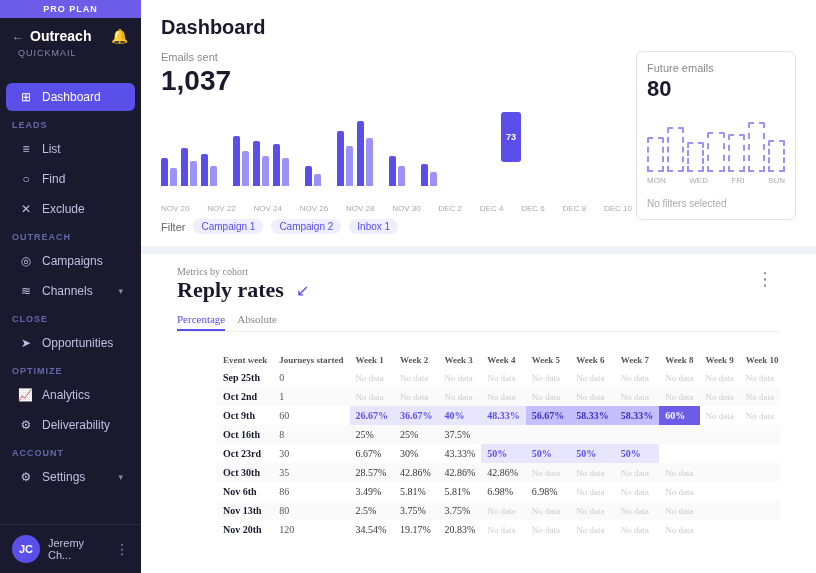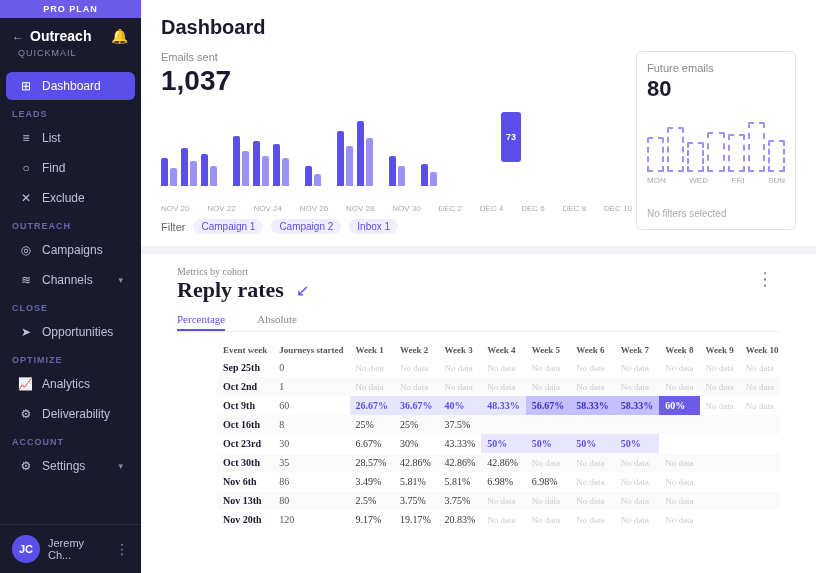--- a/index.html
+++ b/index.html
@@ -44,21 +44,21 @@
       font-size: 14px;
       font-weight: 700;
       color: #fff;
     }
     .brand-sub {
       font-size: 9px;
       color: #8888aa;
       letter-spacing: 1px;
       text-transform: uppercase;
       padding-left: 18px;
-      padding-bottom: 13px;
+      padding-bottom: 24px;
     }
     .bell-icon { color: #a0a0c0; font-size: 14px; cursor: pointer; }
     .sidebar-section-label {
       font-size: 9px;
       letter-spacing: 1px;
       color: #6666aa;
       text-transform: uppercase;
       padding: 8px 12px 4px;
       font-weight: 600;
     }
@@ -206,21 +206,21 @@
     }
     .future-x-labels {
       display: flex;
       justify-content: space-between;
       font-size: 8px;
       color: #aaa;
     }
     .no-filters {
       font-size: 10px;
       color: #aaa;
-      margin-top: 23px;
+      margin-top: 13px;
     }
 
     
     .metrics-section {
       background: #fff;
       margin-top: 8px;
       padding: 12px 36px;
       flex: 1;
       font-family: Liberation Serif, serif;
     }
@@ -244,23 +244,23 @@
       gap: 8px;
     }
     .dots-btn {
       color: #888;
       font-size: 18px;
       cursor: pointer;
       padding: 2px 6px;
     }
     .metrics-tabs {
       display: flex;
-      gap: 32px;
+      gap: 12px;
       border-bottom: 1px solid #eee;
-      margin-bottom: 10px;
+      margin-bottom: 20px;
     }
     .metrics-tab {
       font-size: 11px;
       color: #888;
       padding: 4px 0;
       cursor: pointer;
       border-bottom: 2px solid transparent;
     }
     .metrics-tab.active {
       color: #5b4fe9;
@@ -651,21 +651,21 @@
               <td class="no-data">No data</td>
               <td class="no-data">No data</td>
               <td class="no-data">No data</td>
               <td class="no-data"></td>
               <td class="no-data"></td>
               <td class="no-data"></td>
             </tr>
             <tr>
               <td class="date-col">Nov 20th</td>
               <td class="num-col">120</td>
-              <td>9.17%</td>
+              <td>34.54%</td>
               <td>19.17%</td>
               <td>20.83%</td>
               <td class="no-data">No data</td>
               <td class="no-data">No data</td>
               <td class="no-data">No data</td>
               <td class="no-data">No data</td>
               <td class="no-data">No data</td>
               <td class="no-data"></td>
               <td class="no-data"></td>
               <td class="no-data"></td>

